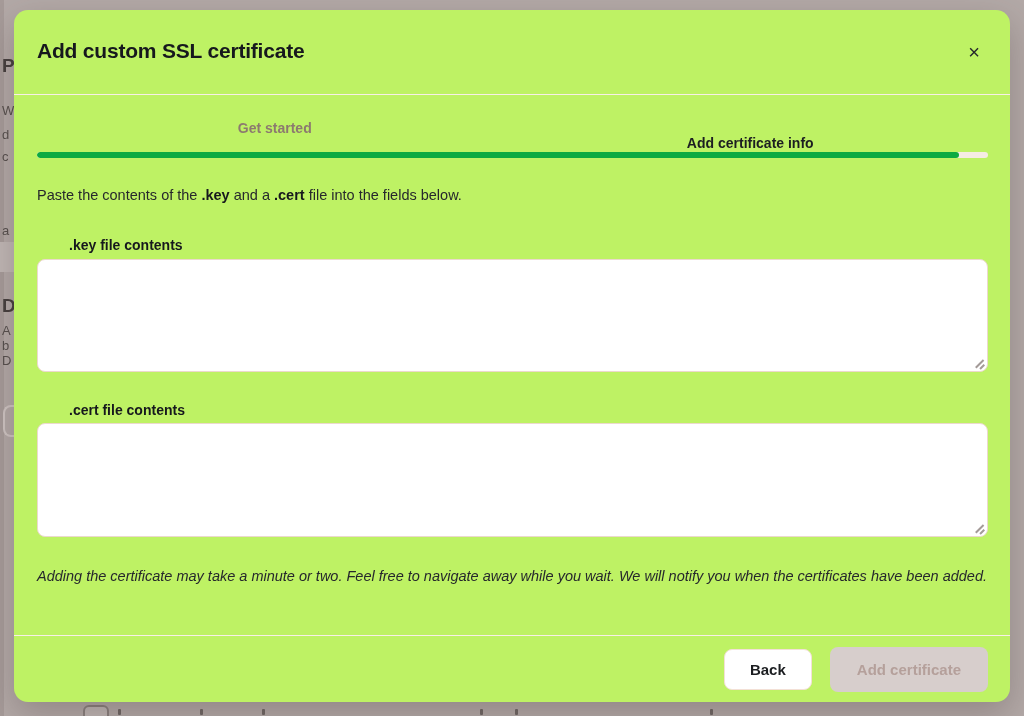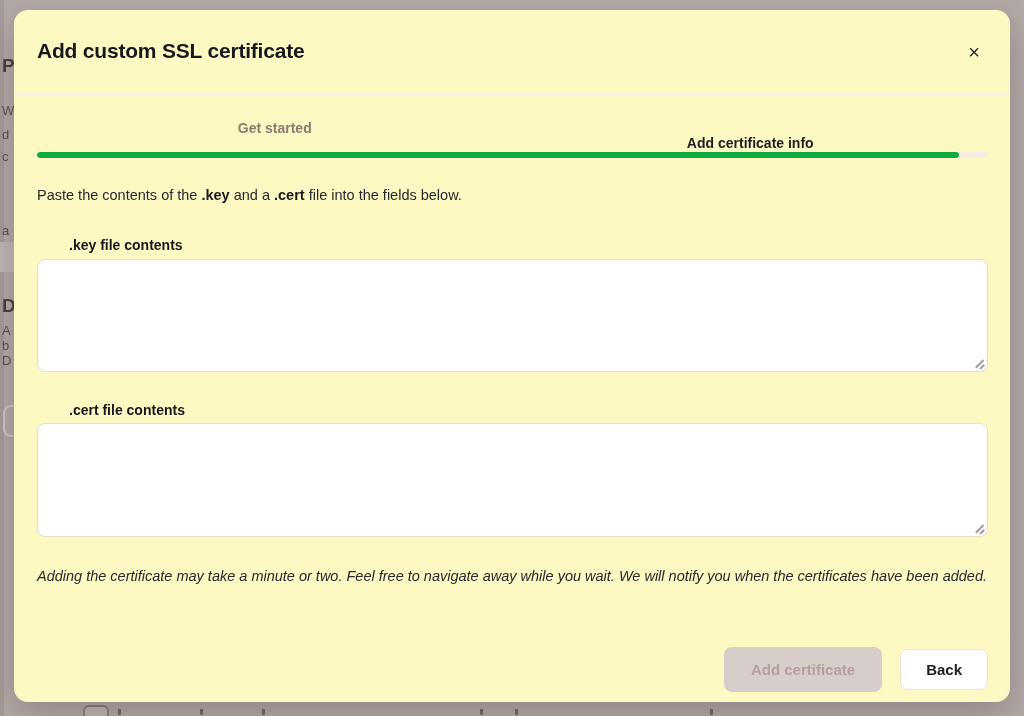--- a/index.html
+++ b/index.html
@@ -19,21 +19,21 @@
   .bg-frag.h { font-size: 19px; line-height: 19px; font-weight: 700; color: #463f3e; }
   .bg-btn-corner { position: absolute; left: 3px; top: 405px; width: 12px; height: 32px;
     border: 2px solid #cfc5c3; border-right: none; border-radius: 8px 0 0 8px; }
   .bg-bottom-row { position: absolute; left: 0; top: 702px; width: 1024px; height: 14px; }
   .bg-checkbox { position: absolute; left: 83px; top: 3px; width: 26px; height: 18px;
     border: 2px solid #8a807e; border-radius: 6px; background: #bfb6b4; }
   .bg-mark { position: absolute; top: 7px; width: 3px; height: 6px; background: #6e6664; border-radius: 1px; }
   
   .modal {
     position: absolute; left: 14px; top: 10px; width: 996px; height: 692px;
-    background: #fef9c3; border-radius: 14px;
+    background: #bef264; border-radius: 14px;
     box-shadow: 0 12px 34px rgba(60,48,45,.28);
   }
   .modal-header { position: absolute; left: 0; top: 0; width: 100%; height: 84px; }
   .modal-title {
     position: absolute; left: 23px; top: 29px;
     font-size: 21px; font-weight: 700; color: #16181d; letter-spacing: -.2px;
   }
   .close-btn {
     position: absolute; right: 22px; top: 28px; width: 28px; height: 28px;
     background: none; border: none; cursor: pointer;
@@ -143,17 +143,17 @@
   <textarea id="cert-textarea" class="cert-textarea" style=""></textarea>
   <div class="resize-grip grip-cert">
       <span></span>
       <span></span>
     </div>
 
   <p class="note">Adding the certificate may take a minute or two. Feel free to navigate away while you wait. We will notify you when the certificates have been added.</p>
 
   <div class="divider footer-line"></div>
   <div class="footer">
+    <button class="btn btn-back">Back</button>
     <button class="btn btn-submit" id="submit-btn" disabled="">Add certificate</button>
-    <button class="btn btn-back">Back</button>
   </div>
 
 </div>
 
 </body></html>

